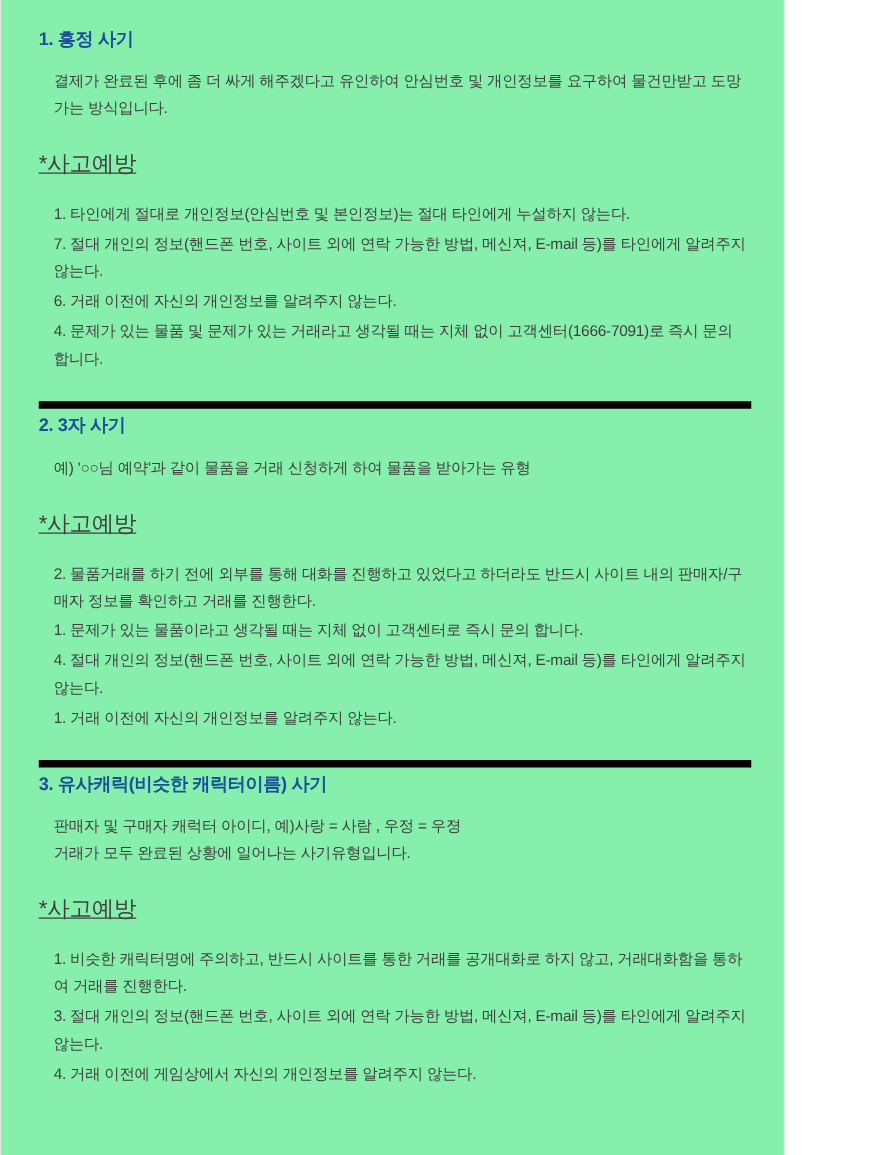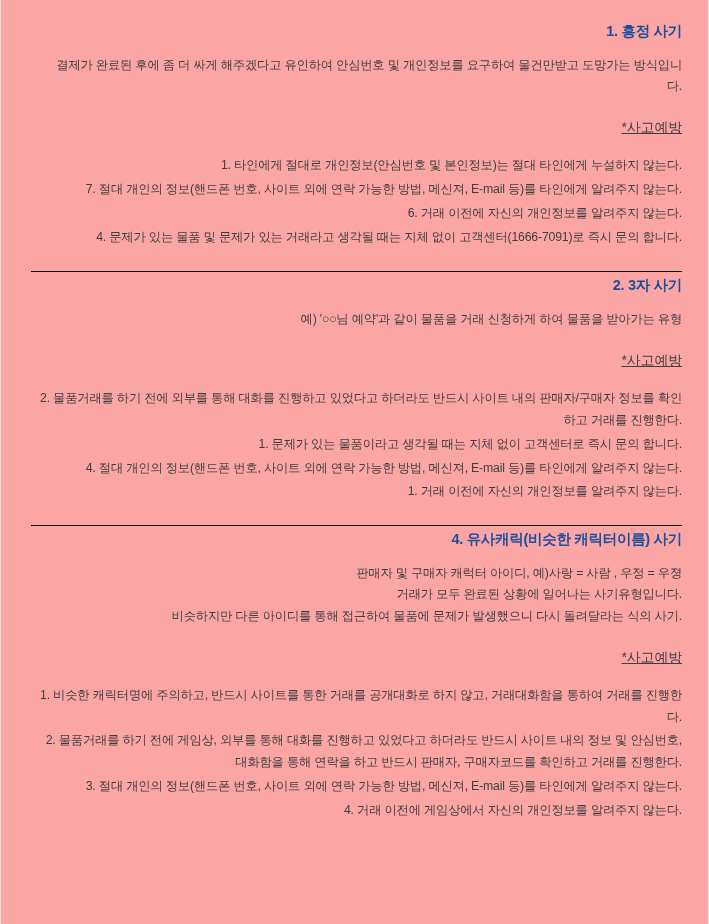--- a/index.html
+++ b/index.html
@@ -9,74 +9,74 @@
   body {
     width: 709px;
     height: 924px;
     background: #ffffff;
     font-family: "Liberation Sans", sans-serif;
     color: #3c3c3c;
     overflow: hidden;
   }
   .page {
     position: relative;
-    width: 709px;
+    width: 628px;
     height: 924px;
     box-sizing: border-box;
     border-left: 1px solid #e4e4e4;
     border-right: 1px solid #e4e4e4;
-    background: #fca5a5;
-    text-align: right;
+    background: #86efac;
   }
   .content {
     padding: 22px 26px 0 30px;
   }
   .section {
     padding-bottom: 14px;
   }
   .section + .section {
-    border-top: 1px solid #000000;
+    border-top: 6px solid #000000;
     padding-top: 4px;
   }
   .sec-title {
     font-size: 14.5px;
     font-weight: bold;
     color: #1b4f9c;
     margin: 0 0 14px 0;
     letter-spacing: -0.3px;
   }
   .para {
     font-size: 12.3px;
     line-height: 1.72;
     color: #3f3f3f;
     margin: 0 0 4px 12px;
     letter-spacing: -0.2px;
   }
   .para.block {
     margin-bottom: 0;
   }
   .prevent-label {
-    font-size: 14px;
+    font-size: 18px;
     color: #3f3f3f;
     font-weight: normal;
     text-decoration: underline;
-    margin: 22px 0 18px 18px;
+    margin: 22px 0 18px 0;
     letter-spacing: -0.2px;
   }
   .list {
     margin: 0;
     padding: 0;
     list-style: none;
   }
   .list li {
     font-size: 12.3px;
     line-height: 1.78;
     color: #3f3f3f;
     margin-bottom: 2px;
     letter-spacing: -0.2px;
+    margin-left: 12px;
   }
   .spacer-s { height: 6px; }
 </style>
 </head>
 <body>
 
 <div class="page">
   <div class="content">
 
     <div class="section">
@@ -99,27 +99,25 @@
       <ul class="list">
         <li>2. 물품거래를 하기 전에 외부를 통해 대화를 진행하고 있었다고 하더라도 반드시 사이트 내의 판매자/구매자 정보를 확인하고 거래를 진행한다.</li>
         <li>1. 문제가 있는 물품이라고 생각될 때는 지체 없이 고객센터로 즉시 문의 합니다.</li>
         <li>4. 절대 개인의 정보(핸드폰 번호, 사이트 외에 연락 가능한 방법, 메신져, E-mail 등)를 타인에게 알려주지 않는다.</li>
         <li>1. 거래 이전에 자신의 개인정보를 알려주지 않는다.</li>
       </ul>
       <div class="spacer-s"></div>
     </div>
 
     <div class="section">
-      <h2 class="sec-title">4. 유사캐릭(비슷한 캐릭터이름) 사기</h2>
+      <h2 class="sec-title">3. 유사캐릭(비슷한 캐릭터이름) 사기</h2>
       <p class="para block">판매자 및 구매자 캐럭터 아이디, 예)사랑 = 사람 , 우정 = 우졍</p>
       <p class="para block">거래가 모두 완료된 상황에 일어나는 사기유형입니다.</p>
-      <p class="para">비슷하지만 다른 아이디를 통해 접근하여 물품에 문제가 발생했으니 다시 돌려달라는 식의 사기.</p>
       <div class="prevent-label">*사고예방</div>
       <ul class="list">
         <li>1. 비슷한 캐릭터명에 주의하고, 반드시 사이트를 통한 거래를 공개대화로 하지 않고, 거래대화함을 통하여 거래를 진행한다.</li>
-        <li>2. 물품거래를 하기 전에 게임상, 외부를 통해 대화를 진행하고 있었다고 하더라도 반드시 사이트 내의 정보 및 안심번호, 대화함을 통해 연락을 하고 반드시 판매자, 구매자코드를 확인하고 거래를 진행한다.</li>
         <li>3. 절대 개인의 정보(핸드폰 번호, 사이트 외에 연락 가능한 방법, 메신져, E-mail 등)를 타인에게 알려주지 않는다.</li>
         <li>4. 거래 이전에 게임상에서 자신의 개인정보를 알려주지 않는다.</li>
       </ul>
     </div>
 
   </div>
 </div>
 
 </body></html>

